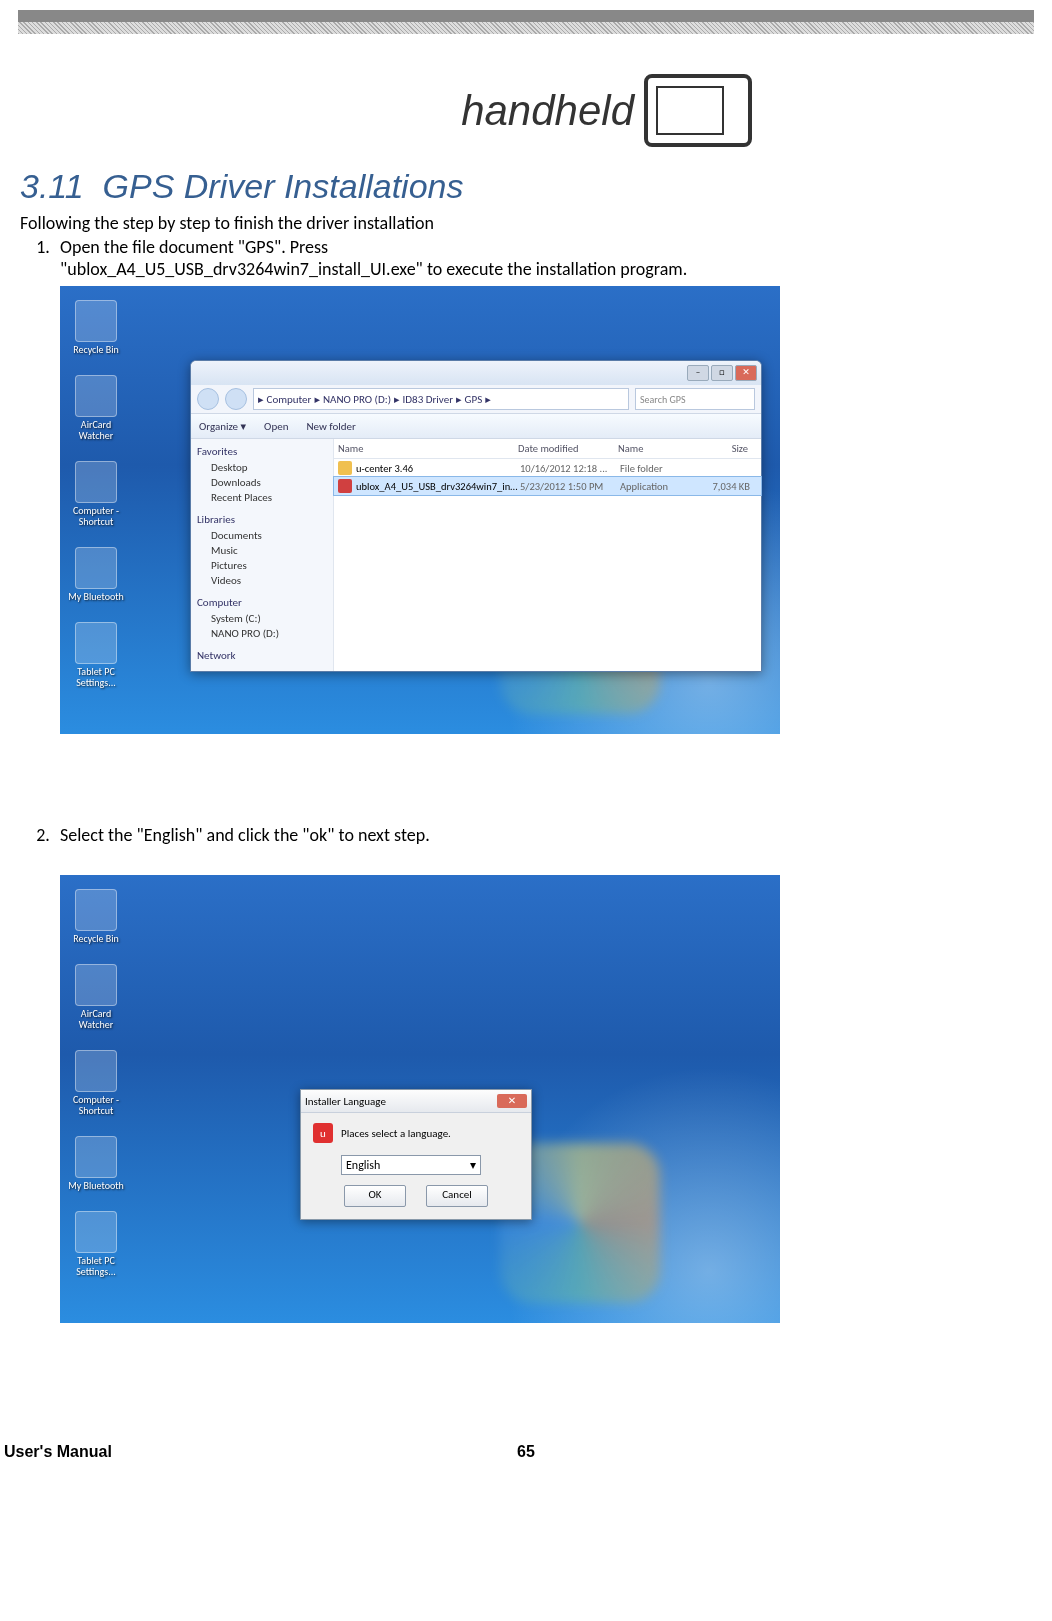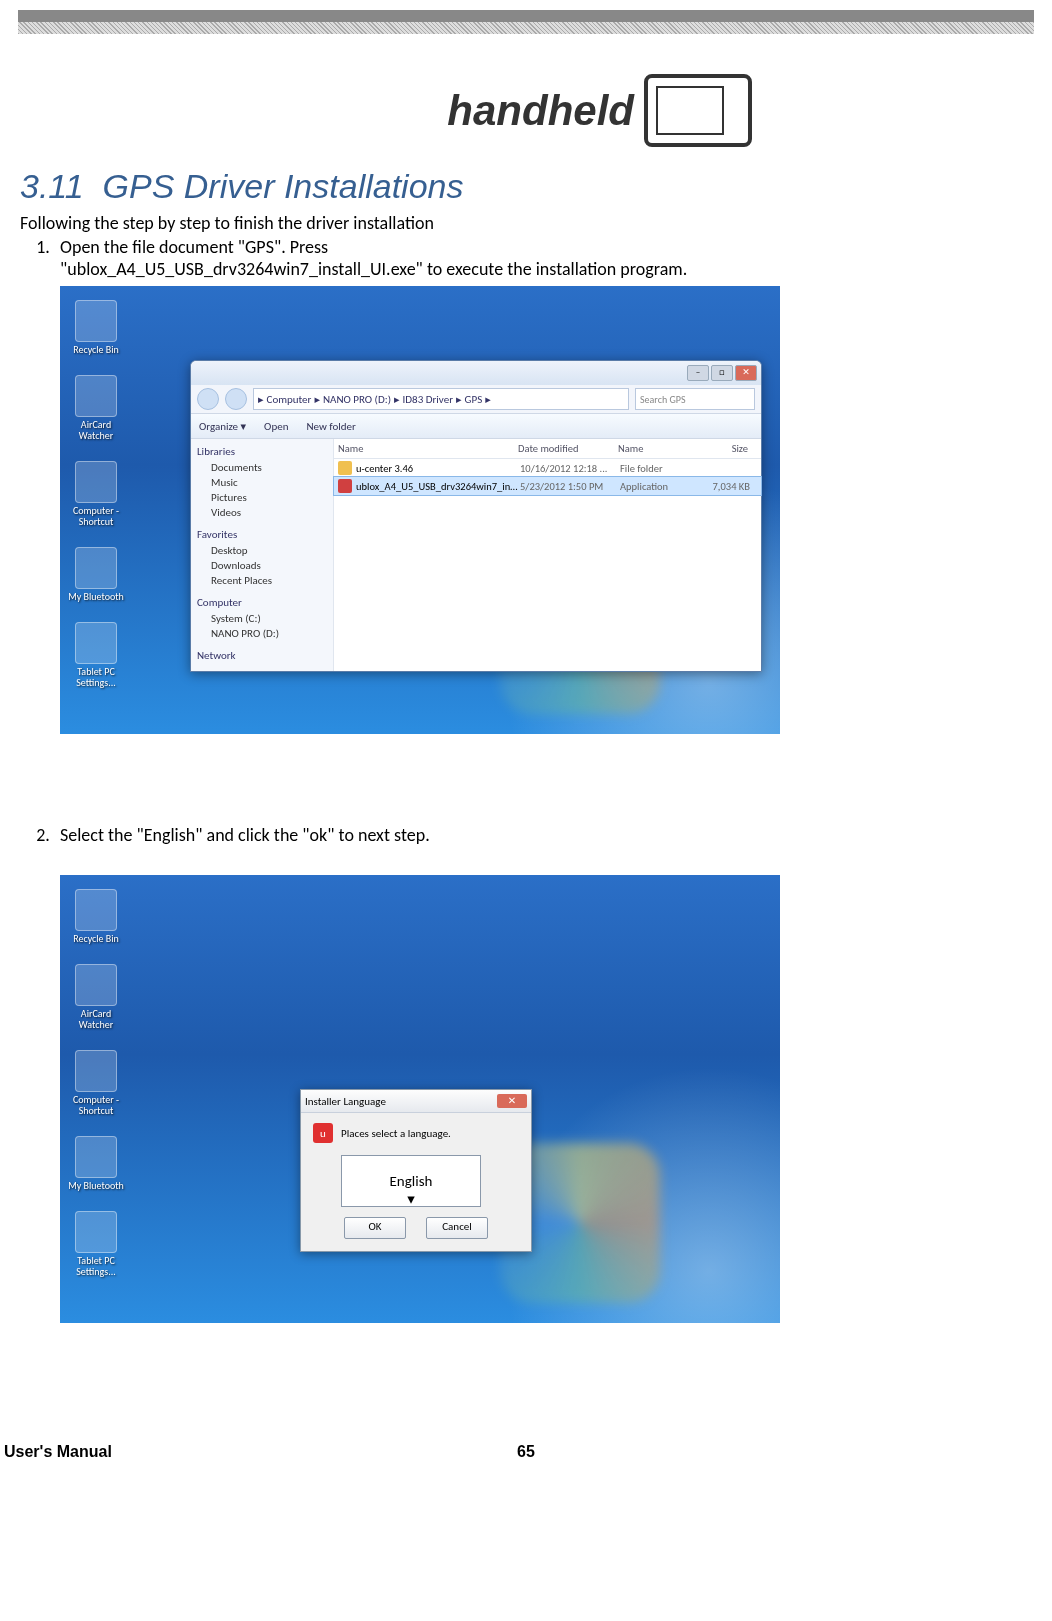--- a/index.html
+++ b/index.html
@@ -23,21 +23,21 @@
       padding-right: 280px;
       margin-top: 20px;
       margin-bottom: 20px;
       display: flex;
       justify-content: flex-end;
       align-items: center;
       gap: 10px;
     }
     .brand-logo-text {
       font-family: Arial, sans-serif;
-      font-weight: 700;
+      font-weight: 400;
       font-style: italic;
       font-size: 42px;
       color: #333;
     }
     .device-icon {
       width: 100px;
       height: 65px;
       border: 4px solid #333;
       border-radius: 8px;
       position: relative;
@@ -190,21 +190,21 @@
       width:230px;
       background:#f0f0f0;
       border:1px solid #8899aa;
       box-shadow:0 2px 10px rgba(0,0,0,0.4);
     }
     .lang-title { height:22px; background:linear-gradient(#fdfdfd,#e6e9ee); border-bottom:1px solid #c8d0dc; font-size:11px; display:flex; align-items:center; justify-content:space-between; padding:0 4px;}
     .lang-title .close-x { width:30px; height:14px; background:#d96a5a; color:white; font-size:10px; text-align:center; border-radius:2px; line-height:14px;}
     .lang-body { padding:10px 12px 12px 12px;}
     .lang-row1 { display:flex; align-items:center; gap:8px; font-size:11px; margin-bottom:12px;}
     .lang-ublox-icon { width:20px; height:20px; background:#e03030; border-radius:3px; color:white; font-size:11px; display:flex; align-items:center; justify-content:center;}
-    .lang-select { width:130px; height:18px; border:1px solid #8a98aa; background:white; font-size:15px; padding:16px 4px; display:flex; align-items:center; justify-content:space-between; margin-left:28px; margin-bottom:10px;flex-direction:column;}
+    .lang-select { width:130px; height:18px; border:1px solid #8a98aa; background:white; font-size:12px; padding:0 4px; display:flex; align-items:center; justify-content:space-between; margin-left:28px; margin-bottom:10px;}
     .lang-btns { display:flex; gap:20px; justify-content:center;}
     .lang-btn { width:60px; height:20px; border:1px solid #8a98aa; background:linear-gradient(#fff,#e6e9ee); font-size:11px; border-radius:2px; text-align:center; line-height:18px;}
 
     .footer {
       display:flex;
       justify-content:space-between;
       margin-top:100px;
       padding:0 20px 20px 4px;
       font-family:Arial, sans-serif;
       font-size:16px;
@@ -292,31 +292,31 @@
             </div>
         </div>
         <div class="explorer-toolbar">
           <span>Organize ▾</span>
           <span>Open</span>
           <span>New folder</span>
         </div>
         <div class="explorer-body">
           <div class="explorer-sidebar">
             <div class="side-group">
+              <div class="side-title">Favorites</div>
+              <div class="side-item">Desktop</div>
+              <div class="side-item">Downloads</div>
+              <div class="side-item">Recent Places</div>
+            </div>
+            <div class="side-group">
               <div class="side-title">Libraries</div>
               <div class="side-item">Documents</div>
               <div class="side-item">Music</div>
               <div class="side-item">Pictures</div>
               <div class="side-item">Videos</div>
-            </div>
-            <div class="side-group">
-              <div class="side-title">Favorites</div>
-              <div class="side-item">Desktop</div>
-              <div class="side-item">Downloads</div>
-              <div class="side-item">Recent Places</div>
             </div>
             <div class="side-group">
               <div class="side-title">Computer</div>
               <div class="side-item">System (C:)</div>
               <div class="side-item">NANO PRO (D:)</div>
             </div>
             <div class="side-group">
               <div class="side-title">Network</div>
             </div>
           </div>

